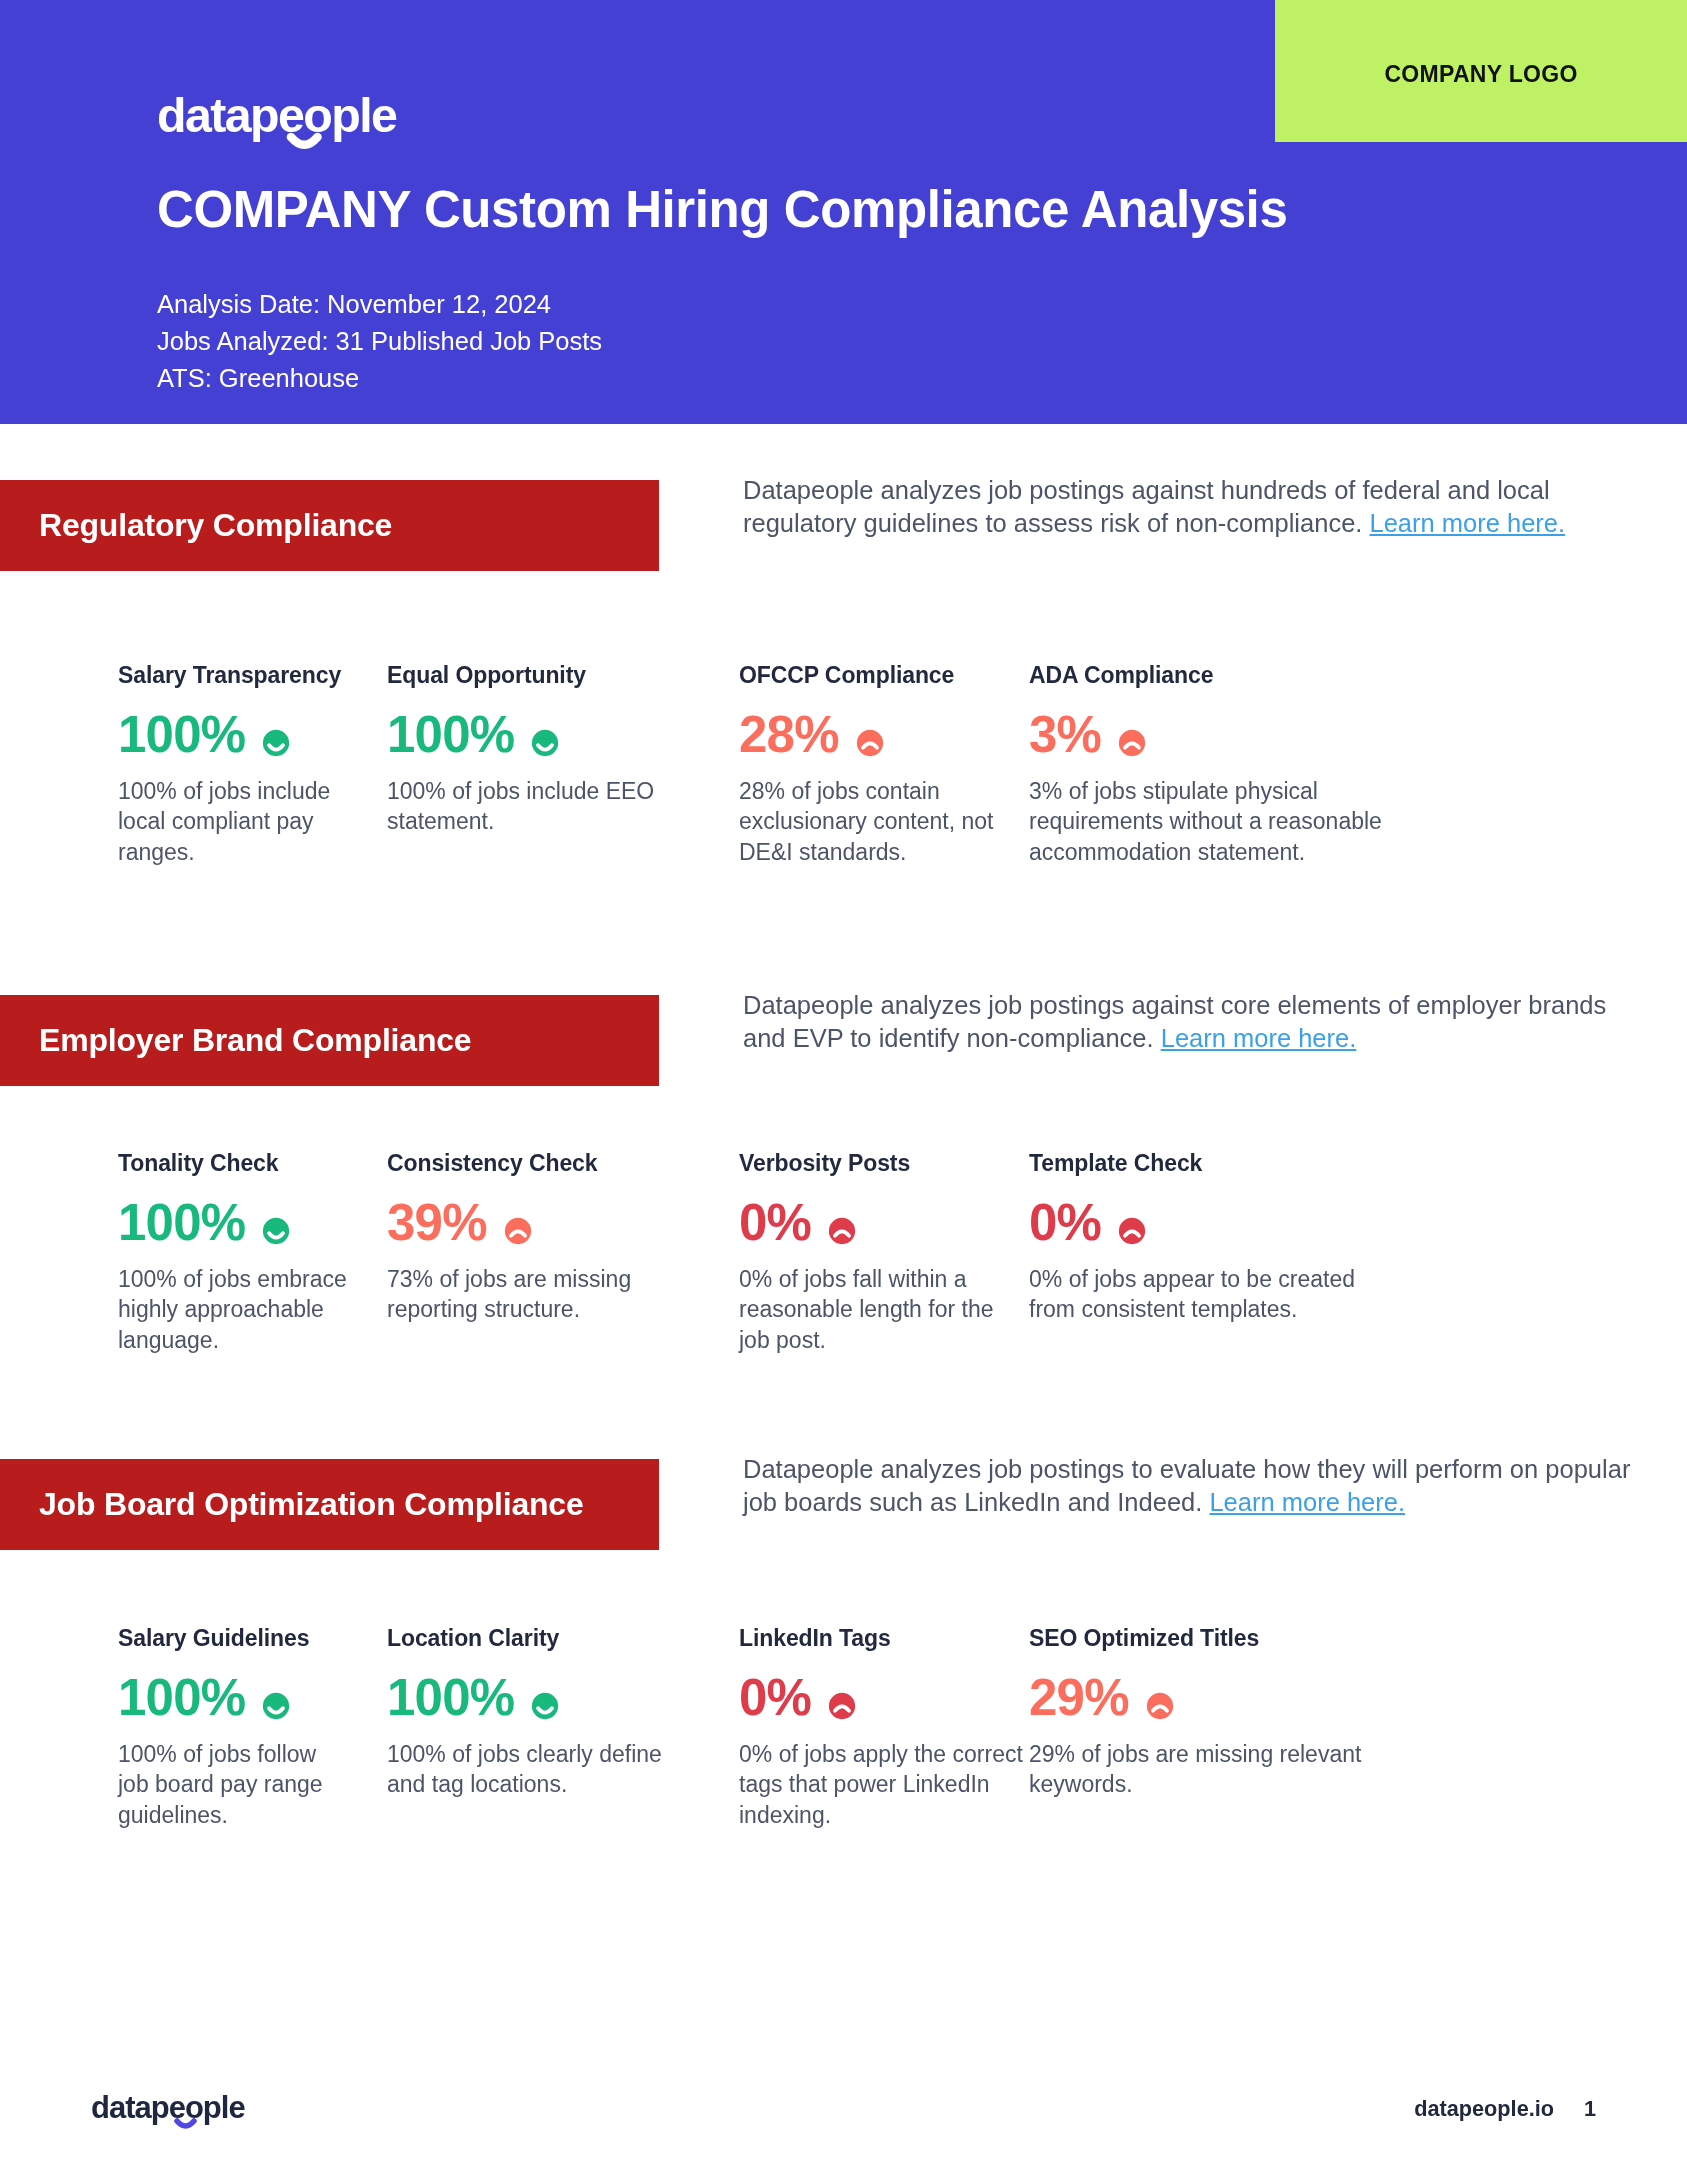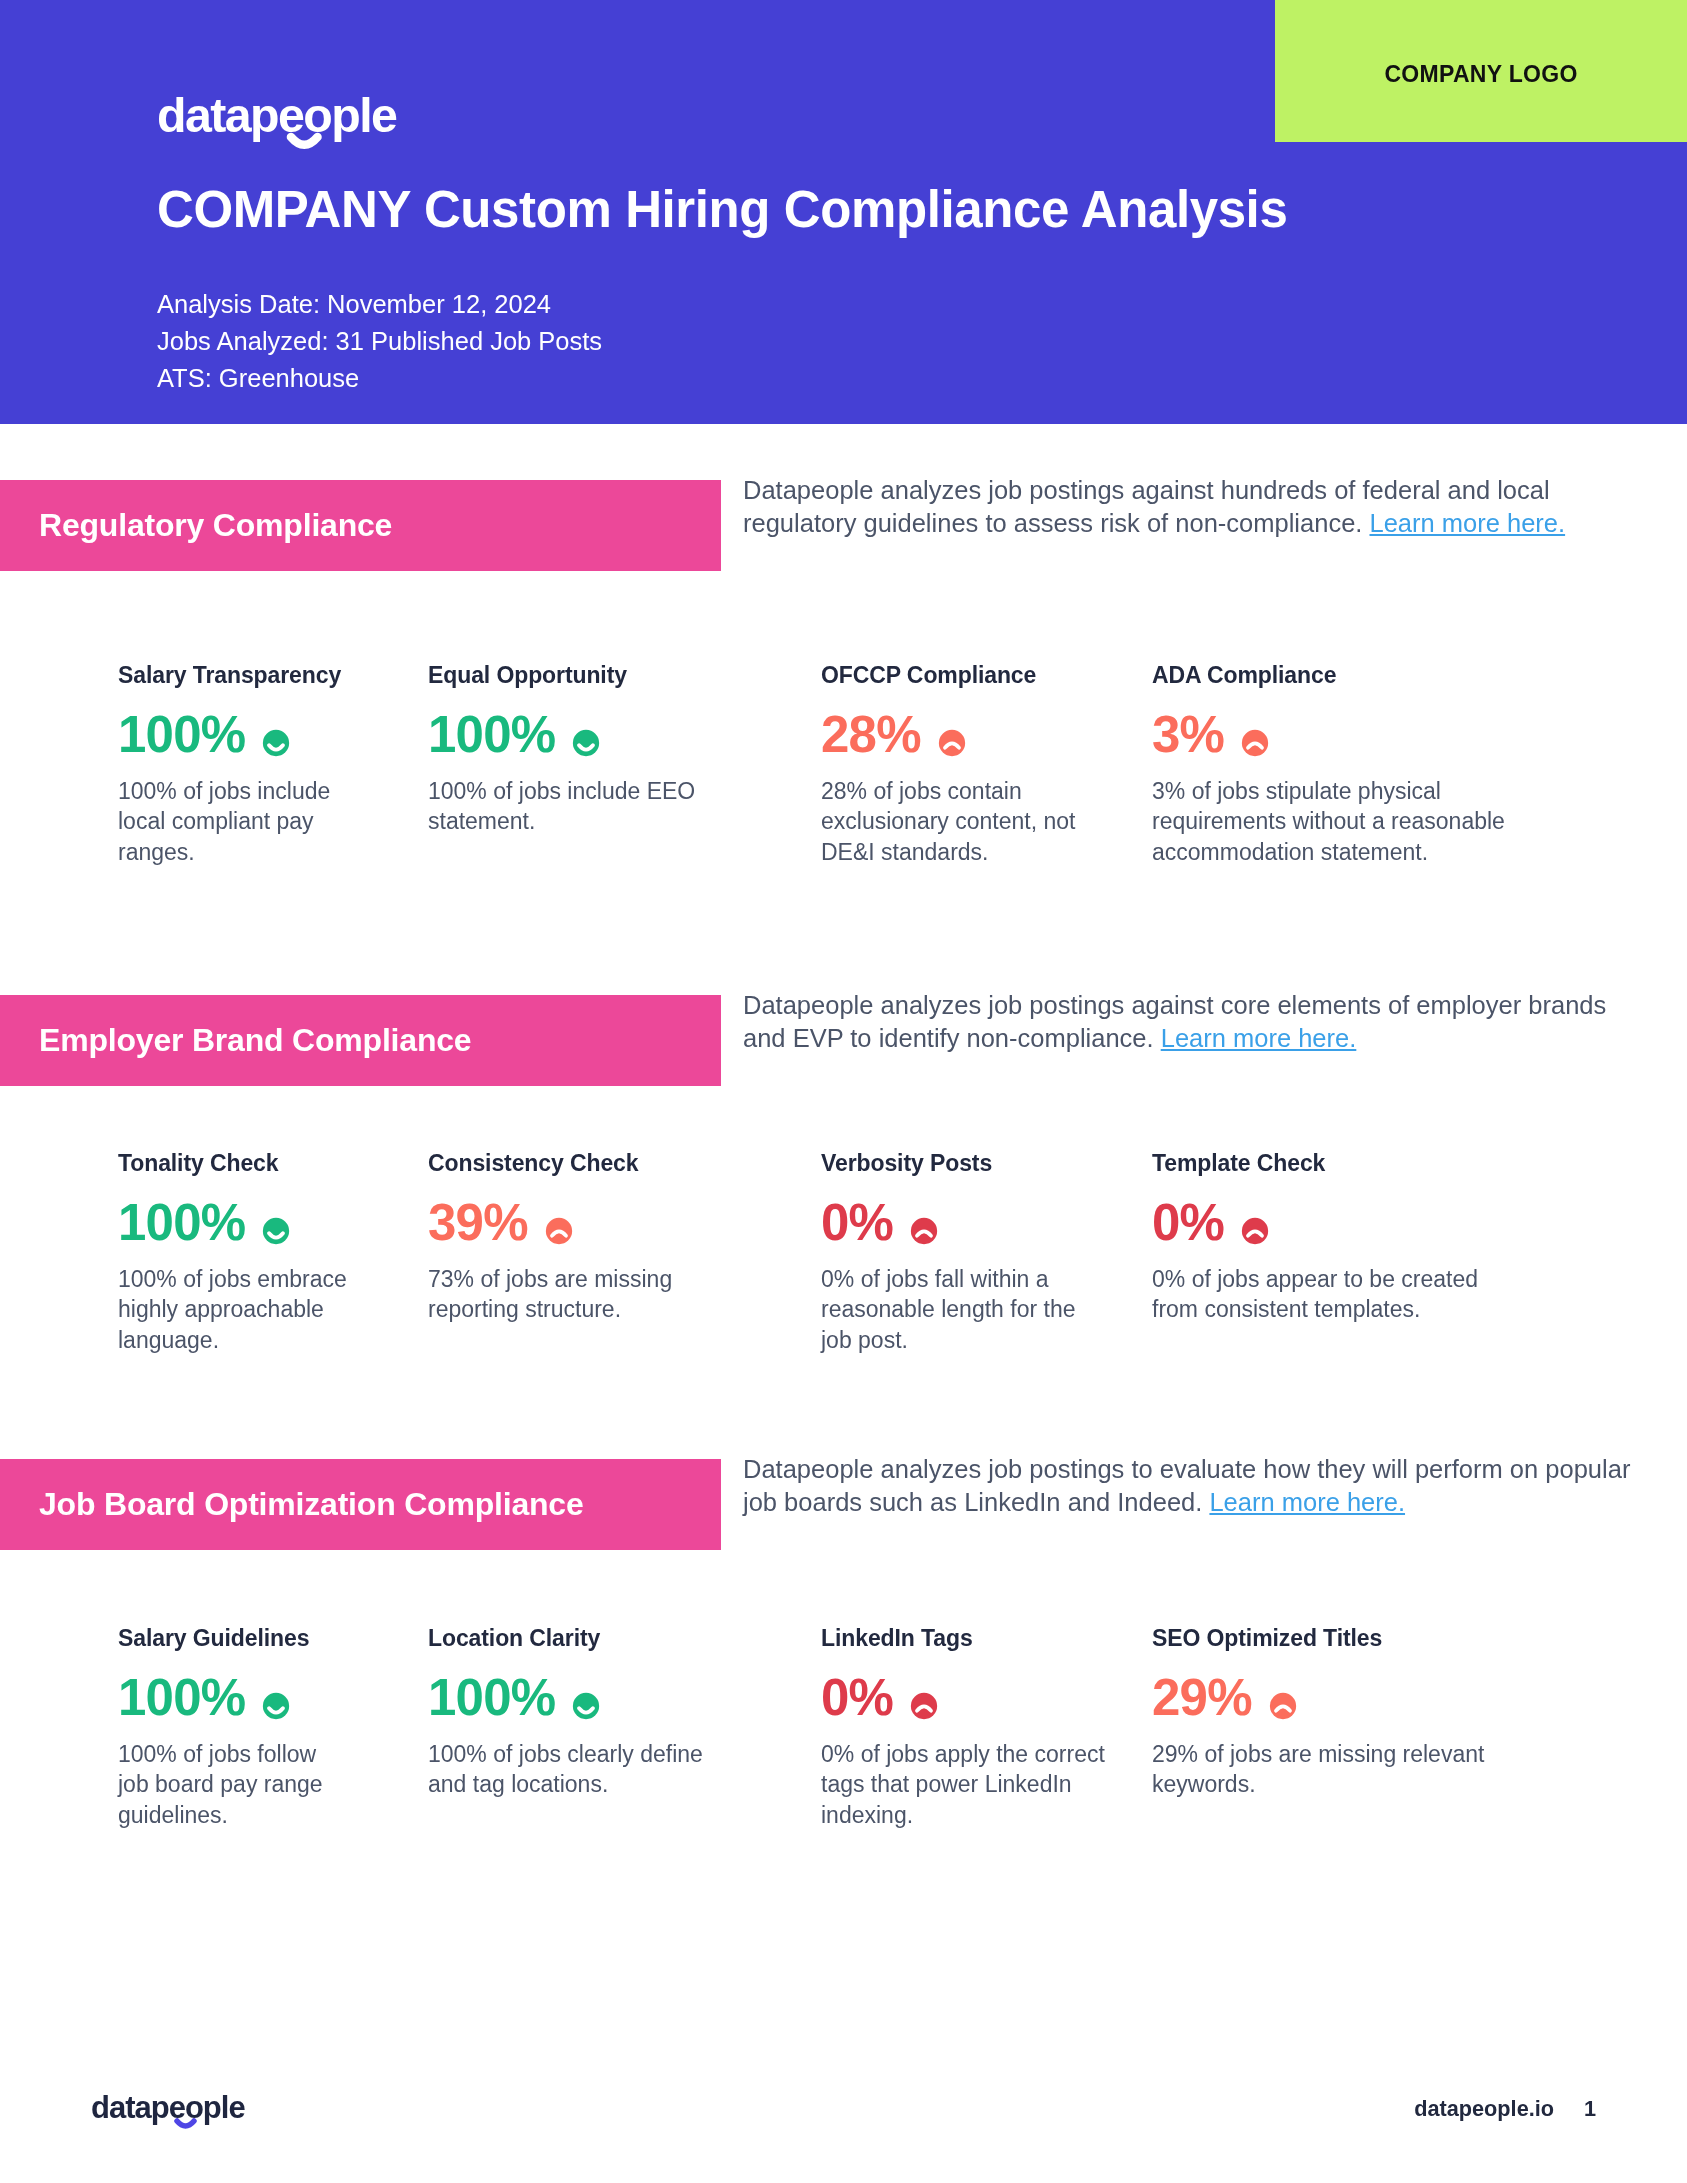--- a/index.html
+++ b/index.html
@@ -65,23 +65,23 @@
     line-height: 1.46;
     color: #ffffff;
     font-weight: 400;
   }
 
   
   .section { position: absolute; left: 0; width: 1687px; }
   .sec-bar {
     position: absolute;
     left: 0; top: 0;
-    width: 721px;
+    width: 659px;
     height: 91px;
-    background: #ec4899;
+    background: #b91c1c;
     display: flex;
     align-items: center;
   }
   .sec-bar-label {
     padding-left: 39px;
     font-size: 32px;
     font-weight: bold;
     color: #ffffff;
     letter-spacing: -0.2px;
     white-space: nowrap;
@@ -98,21 +98,20 @@
     color: #3aa0e8;
     text-decoration: underline;
   }
 
   
   .metrics {
     position: absolute;
     left: 0;
     width: 1674px;
     display: flex;
-    gap: 41px;
   }
   .metric { position: relative; }
   .metric.c0 { width: 348px; padding-left: 118px; }
   .metric.c1 { width: 333px; padding-left: 39px; }
   .metric.c2 { width: 348px; padding-left: 58px; }
   .metric.c3 { width: 371px; padding-left: 0px; }
 
   .m-label {
     font-size: 23px;
     font-weight: bold;

